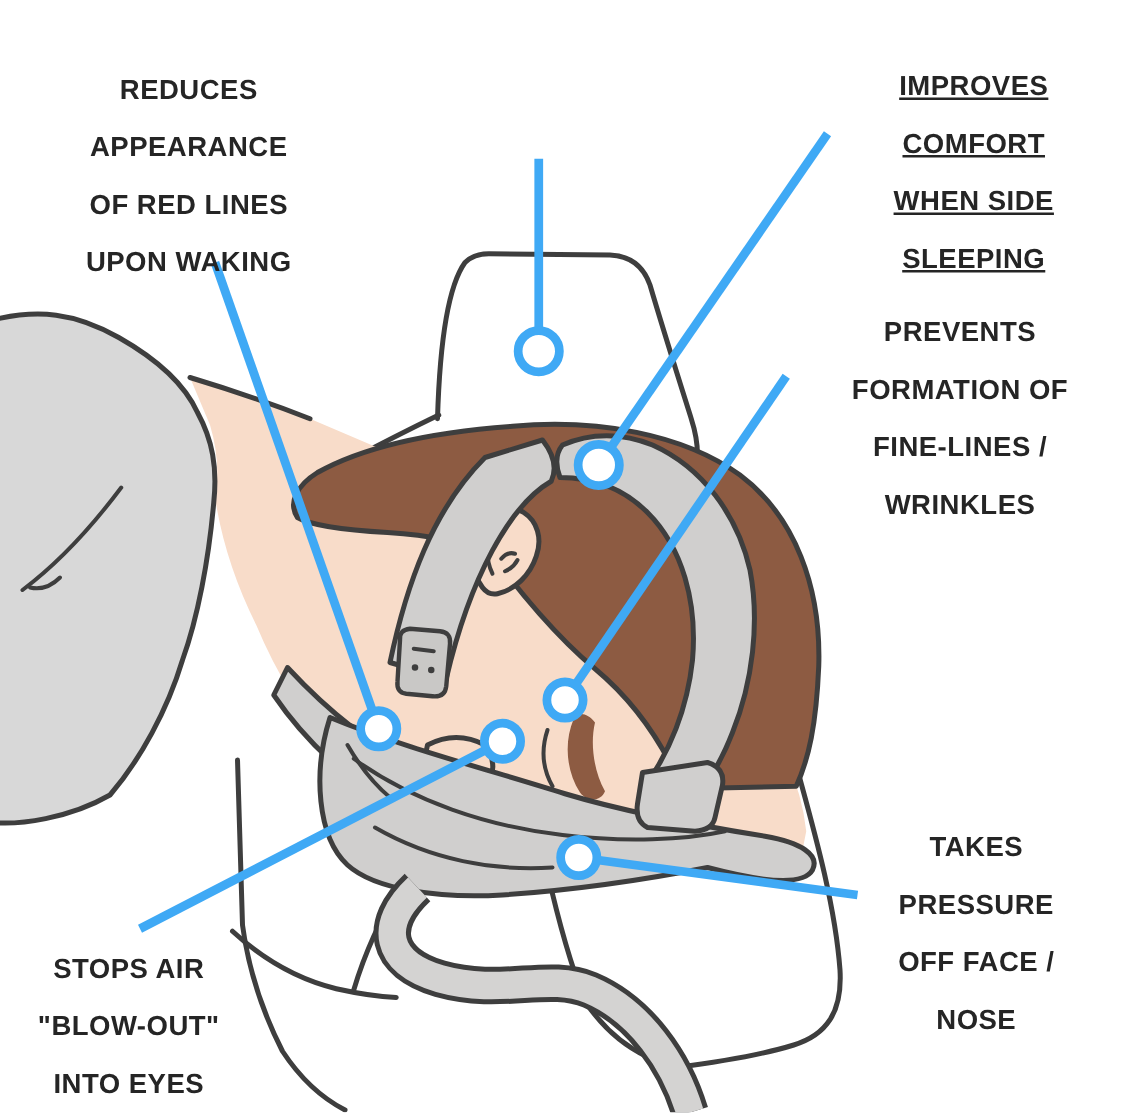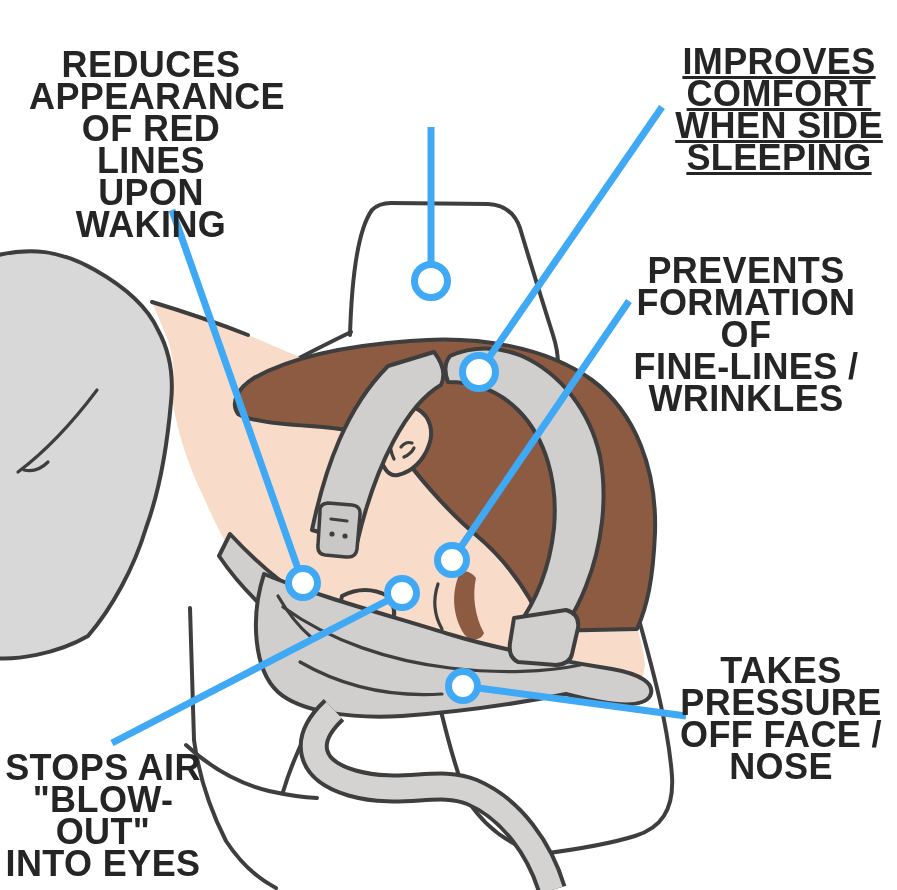--- a/index.html
+++ b/index.html
@@ -18,31 +18,31 @@
   .illustration-svg {
     position: absolute;
     left: 0;
     top: 0;
     width: 897px;
     height: 890px;
   }
   .label {
     position: absolute;
     font-weight: 700;
-    font-size: 36px;
-    line-height: 32px;
+    font-size: 22px;
+    line-height: 46px;
     letter-spacing: 0.4px;
     color: var(--text, #252525);
     text-align: center;
     white-space: pre-line;
   }
   .label-reduces-red-lines   { left: 29px;  top: 49px;  width: 244px; }
   .label-reduces-non-conformity { left: 321px; top: 49px;  width: 244px; }
   .label-improves-comfort    { left: 657px; top: 46px;  width: 244px; text-decoration: underline; }
-  .label-prevents-wrinkles   { left: 624px; top: 243px; width: 244px; margin-top: 12px; }
+  .label-prevents-wrinkles   { left: 646px; top: 243px; width: 244px; }
   .label-takes-pressure      { left: 660px; top: 655px; width: 242px; }
   .label-stops-air           { left: -8px;  top: 752px; width: 222px; }
 
   
   .outline-stroke { stroke: var(--outline, #3e3e3e); stroke-width: 4; fill: none; stroke-linecap: round; stroke-linejoin: round; }
   .thin-stroke    { stroke: var(--outline, #3e3e3e); stroke-width: 3.2; fill: none; stroke-linecap: round; stroke-linejoin: round; }
   .fill-skin   { fill: var(--skin, #f8dcc9); }
   .fill-hair   { fill: var(--hair, #8d5b42); }
   .fill-shirt  { fill: var(--shirt_gray, #d8d8d8); }
   .fill-gray   { fill: var(--strap_gray, #d0cfce); }

